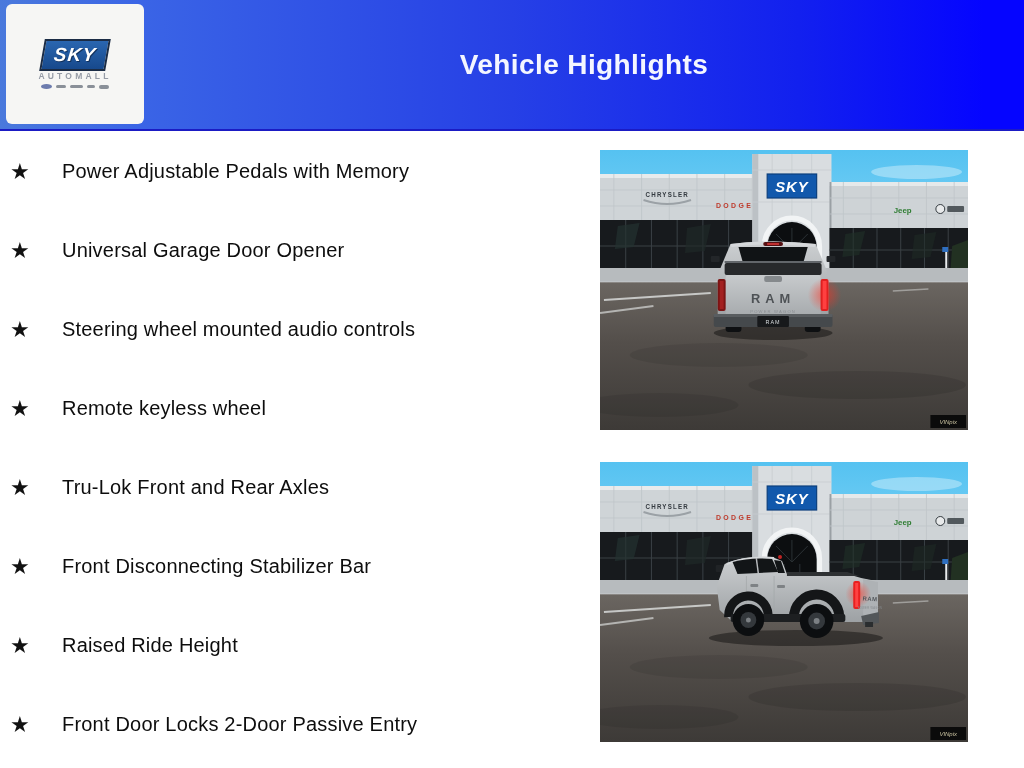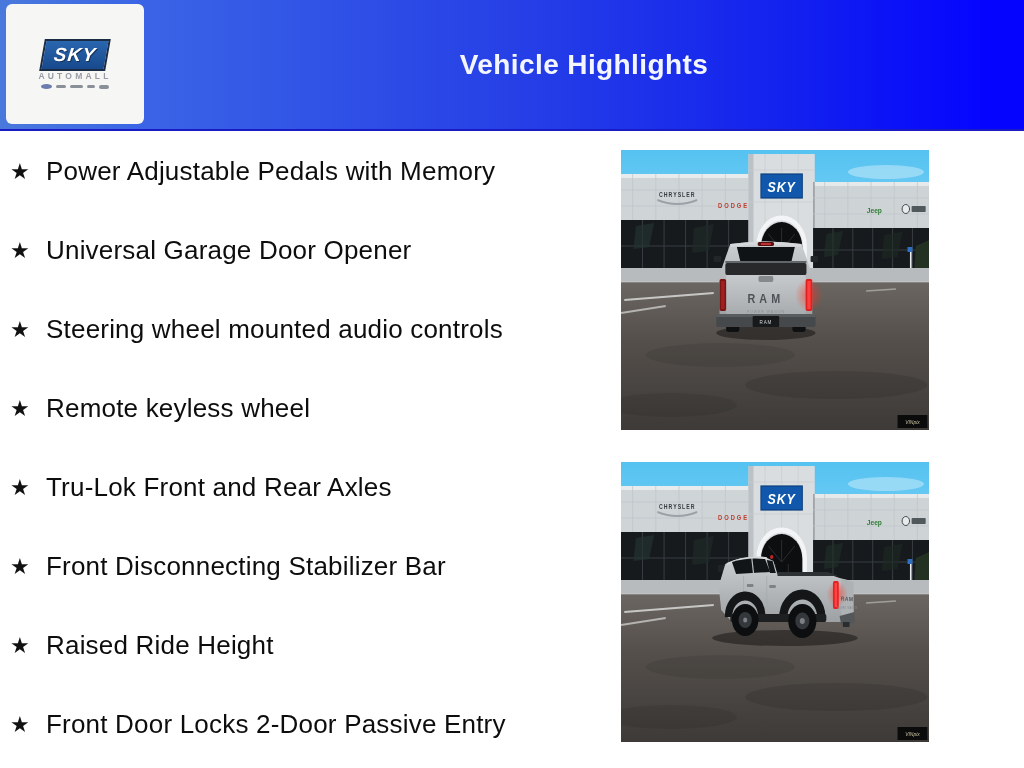--- a/index.html
+++ b/index.html
@@ -45,23 +45,23 @@
   
   .feature-list{
     position:absolute;left:10px;top:132px;width:600px;margin:0;padding:0;list-style:none;
   }
   .feature-list li{
     height:79px;display:flex;align-items:center;color:#0d0d0d;
   }
   .feature-list .star{
     width:36px;font-size:22px;line-height:1;color:#111;flex:0 0 36px;text-align:left;
   }
-  .feature-list .txt{font-size:26px;letter-spacing:.2px;white-space:nowrap;}
+  .feature-list .txt{font-size:20px;letter-spacing:.2px;white-space:nowrap;margin-left:16px;}
   
-  .photo{position:absolute;left:621px;width:308px;height:280px;}
+  .photo{position:absolute;left:600px;width:368px;height:280px;}
   .photo svg{display:block;width:100%;height:100%;}
   .photo-top{top:150px;}
   .photo-bottom{top:462px;}
 </style>
 </head>
 <body>
 
 <div class="header">
   <div class="logo-box">
     <div class="logo-plate">

